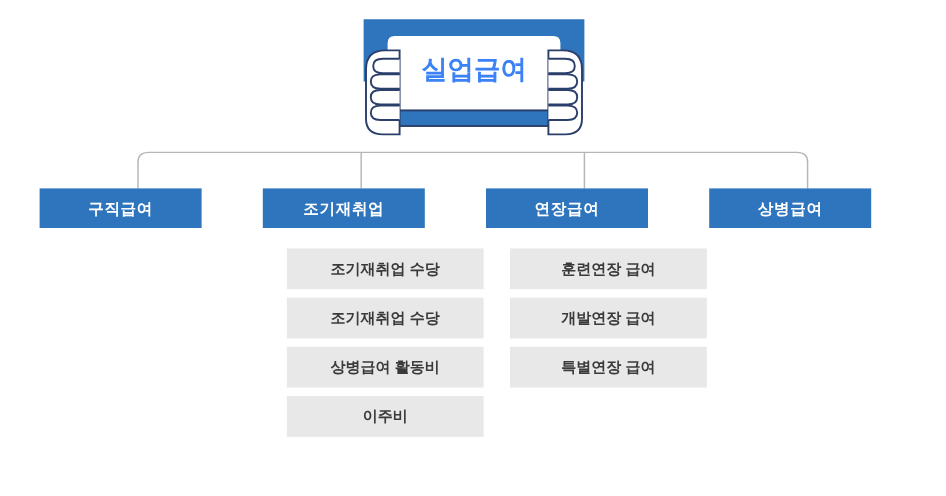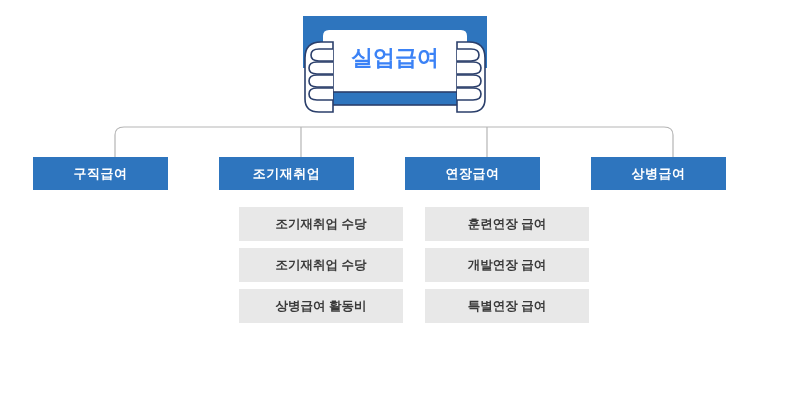--- a/index.html
+++ b/index.html
@@ -169,20 +169,21 @@
       <div class="head-box">구직급여</div>
       <div class="child-list"></div>
     </div>
 
     <div class="column col-1">
       <div class="head-box">조기재취업</div>
       <div class="child-list">
         <div class="child-box">조기재취업 수당</div>
         <div class="child-box">조기재취업 수당</div>
         <div class="child-box">상병급여 활동비</div>
+        <div class="child-box">이주비</div>
       </div>
     </div>
 
     <div class="column col-2">
       <div class="head-box">연장급여</div>
       <div class="child-list">
         <div class="child-box">훈련연장 급여</div>
         <div class="child-box">개발연장 급여</div>
         <div class="child-box">특별연장 급여</div>
       </div>

